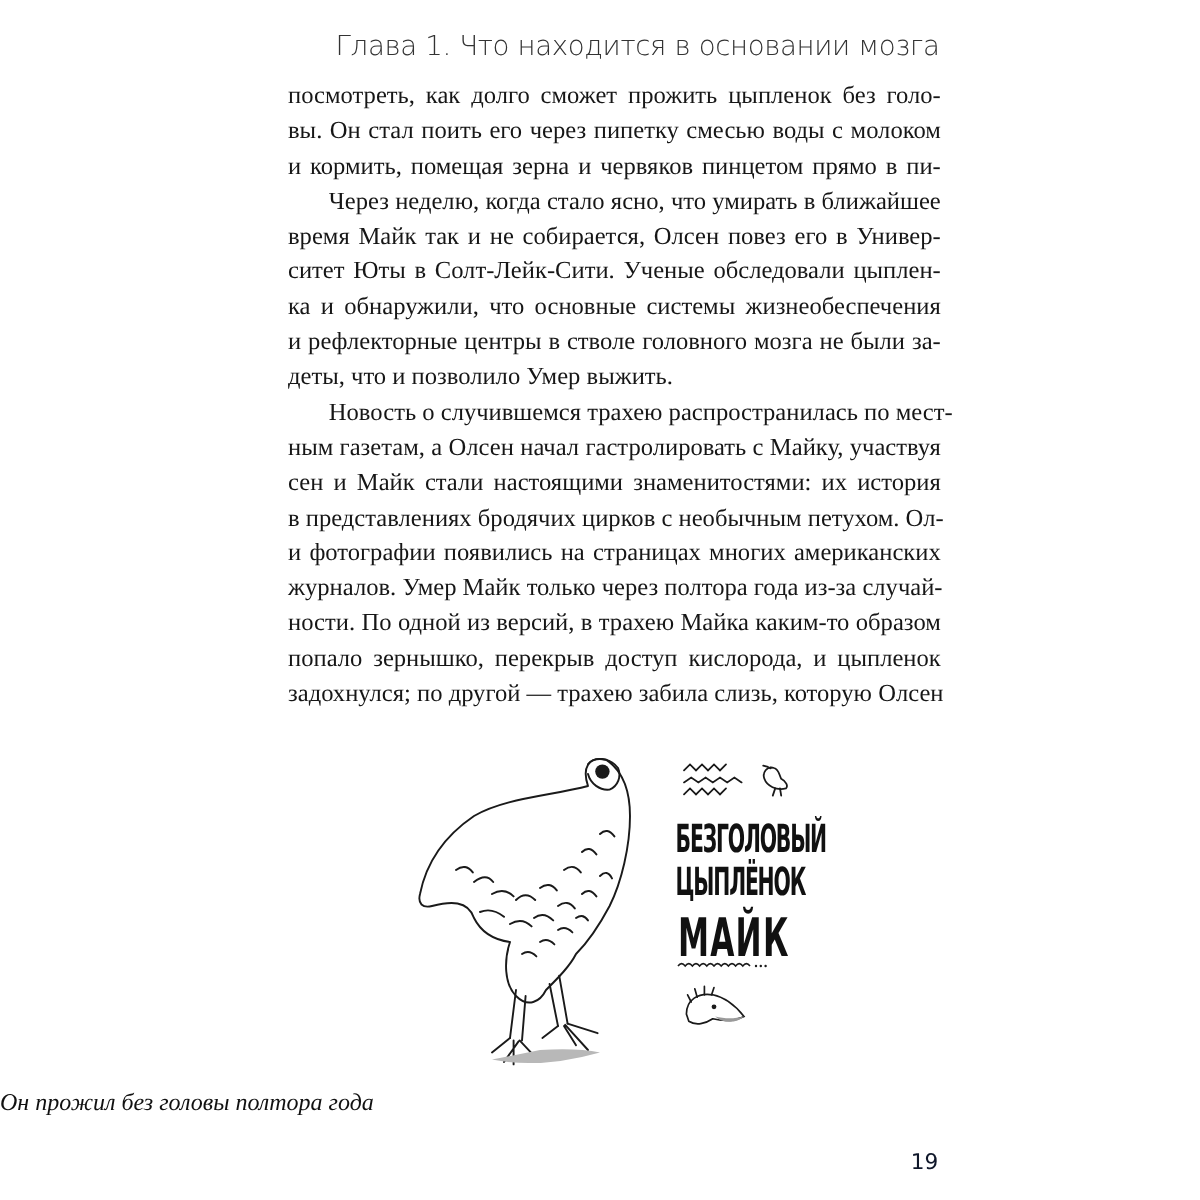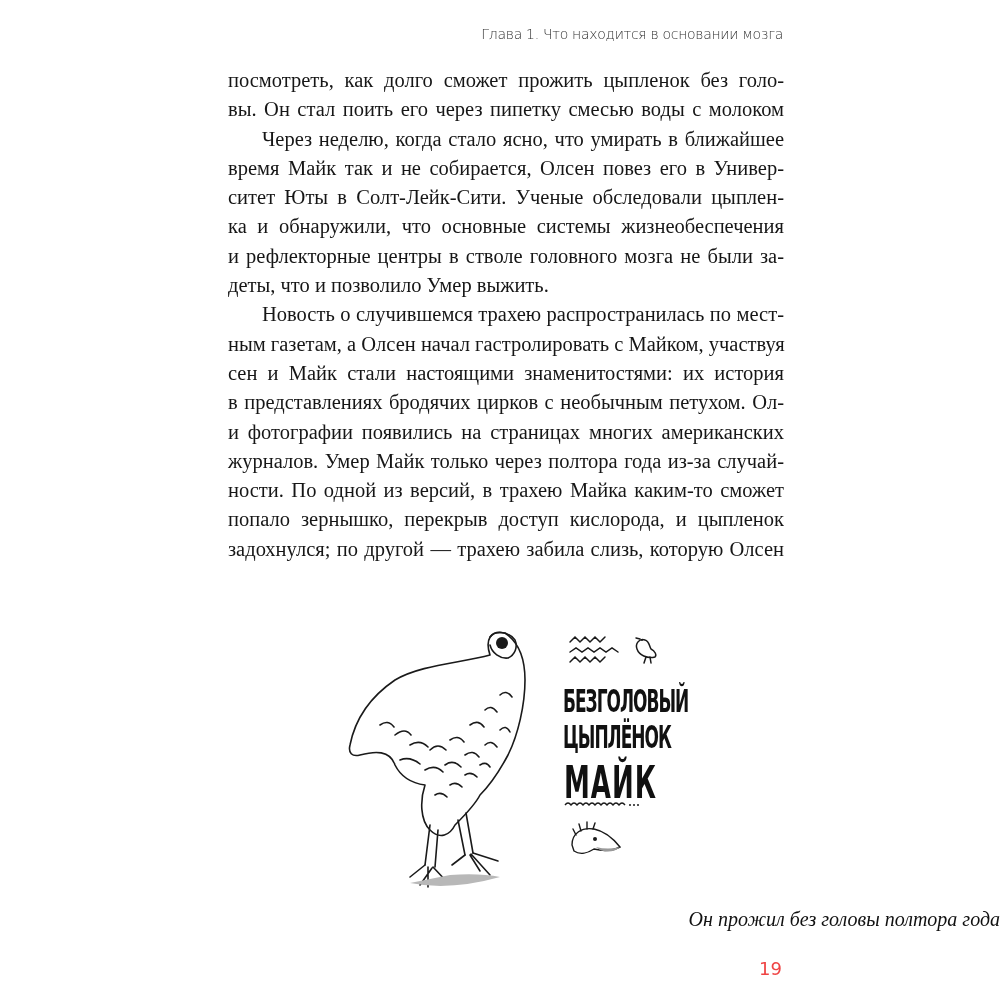--- a/index.html
+++ b/index.html
@@ -1,68 +1,69 @@
 <!DOCTYPE html>
 <html><head>
 <meta charset="utf-8">
 <style>
   html, body { margin: 0; padding: 0; background: #ffffff; }
   body { width: 1000px; height: 1000px; position: relative; overflow: hidden; color: #1a1a1a; }
   .running-head {
     position: absolute; right: 217px; top: 26px;
-    font-family: "DejaVu Sans", sans-serif; font-size: 14px; color: #333;
+    font-family: "DejaVu Sans", sans-serif; font-size: 23px; color: #333;
     letter-spacing: -0.3px; font-weight: 300;
   }
   .body-text {
     position: absolute; left: 228px; top: 66px; width: 556px;
     font-family: "Liberation Serif", serif; font-size: 20.5px; line-height: 29.3px;
     color: #161616;
   }
-  .line { display: block; text-align: justify; text-align-last: justify; white-space: nowrap; height: 29.3px; }
+  .line { display: block; text-align: justify; text-align-last: justify; white-space: nowrap; height: 29.3px; margin-left: 12px; }
   .line.last { text-align-last: left; }
   .line.indent { padding-left: 34px; }
   .figure { position: absolute; left: 340px; top: 625px; width: 340px; height: 270px; }
   .caption {
-    position: absolute; left: 0; width: 1000px; top: 908px; text-align: right;
+    position: absolute; left: 0; width: 1000px; top: 908px; text-align: left;
     font-family: "Liberation Serif", serif; font-style: italic; font-size: 20px; color: #111;
   }
   .page-number {
     position: absolute; left: 759px; top: 958px;
-    font-family: "DejaVu Sans", sans-serif; font-size: 18px; color: #ef4444;
+    font-family: "DejaVu Sans", sans-serif; font-size: 18px; color: #0f172a;
   }
   .title-art {
     position: absolute; left: 563px; top: 685px; width: 95px;
     font-family: "DejaVu Sans", sans-serif; font-weight: bold; color: #111;
-    text-align: center; line-height: 1;
+    text-align: right; line-height: 1;
   }
   .title-art .w1 { font-size: 17px; letter-spacing: -1px; transform: scaleY(1.9); transform-origin: top left; display: block; height: 36px; }
   .title-art .w2 { font-size: 17px; letter-spacing: -1px; transform: scaleY(1.9); transform-origin: top left; display: block; height: 40px; }
   .title-art .w3 { font-size: 26px; letter-spacing: 1px; transform: scaleY(1.7); transform-origin: top left; display: block; height: 50px; }
 </style>
 </head>
 <body>
 
 <div class="running-head">Глава 1. Что находится в основании мозга</div>
 
 <div class="body-text">
   <span class="line">посмотреть, как долго сможет прожить цыпленок без голо-</span>
   <span class="line">вы. Он стал поить его через пипетку смесью воды с молоком</span>
+  <span class="line">и кормить, помещая зерна и червяков пинцетом прямо в пи-</span>
   <span class="line indent">Через неделю, когда стало ясно, что умирать в ближайшее</span>
   <span class="line">время Майк так и не собирается, Олсен повез его в Универ-</span>
   <span class="line">ситет Юты в Солт-Лейк-Сити. Ученые обследовали цыплен-</span>
   <span class="line">ка и обнаружили, что основные системы жизнеобеспечения</span>
   <span class="line">и рефлекторные центры в стволе головного мозга не были за-</span>
   <span class="line last">деты, что и позволило Умер выжить.</span>
   <span class="line indent">Новость о случившемся трахею распространилась по мест-</span>
-  <span class="line">ным газетам, а Олсен начал гастролировать с Майком, участвуя</span>
+  <span class="line">ным газетам, а Олсен начал гастролировать с Майку, участвуя</span>
   <span class="line">сен и Майк стали настоящими знаменитостями: их история</span>
   <span class="line">в представлениях бродячих цирков с необычным петухом. Ол-</span>
   <span class="line">и фотографии появились на страницах многих американских</span>
   <span class="line">журналов. Умер Майк только через полтора года из-за случай-</span>
-  <span class="line">ности. По одной из версий, в трахею Майка каким-то сможет</span>
+  <span class="line">ности. По одной из версий, в трахею Майка каким-то образом</span>
   <span class="line">попало зернышко, перекрыв доступ кислорода, и цыпленок</span>
   <span class="line">задохнулся; по другой — трахею забила слизь, которую Олсен</span>
 </div>
 
 <svg class="figure" viewBox="0 0 340 270" xmlns="http://www.w3.org/2000/svg">
   <g fill="none" stroke="#1a1a1a" stroke-width="1.6" stroke-linecap="round" stroke-linejoin="round">
 
     <path d="M165 8 C150 5 145 15 150 30 C120 38 80 40 55 55 C30 72 15 95 10 120 C8 128 12 132 20 130 C35 126 50 125 55 140 C60 150 70 158 85 160 C80 175 80 195 90 205 C100 215 110 210 115 200 C125 190 135 180 140 170 C150 160 160 145 168 130 C178 110 185 80 185 55 C185 35 180 18 165 8 Z"></path>
 
     <path d="M150 12 C155 5 168 6 175 15 C178 22 175 30 168 33 C160 34 152 28 150 20"></path>

